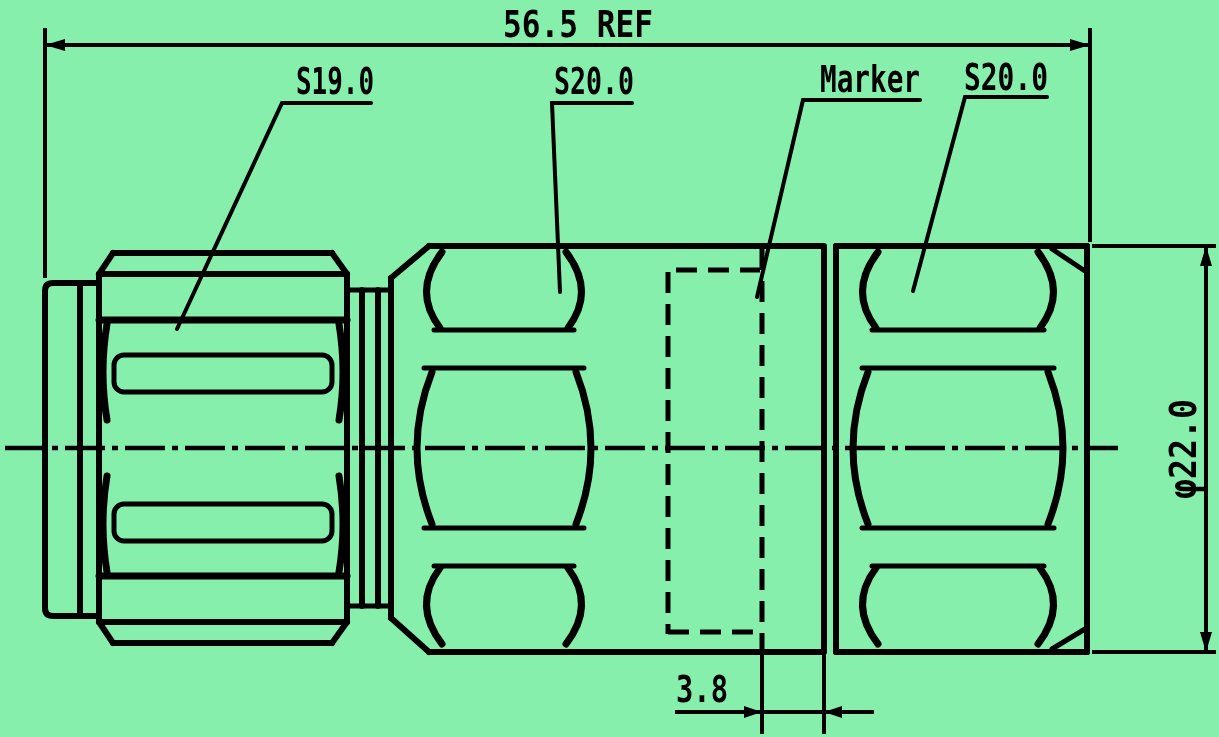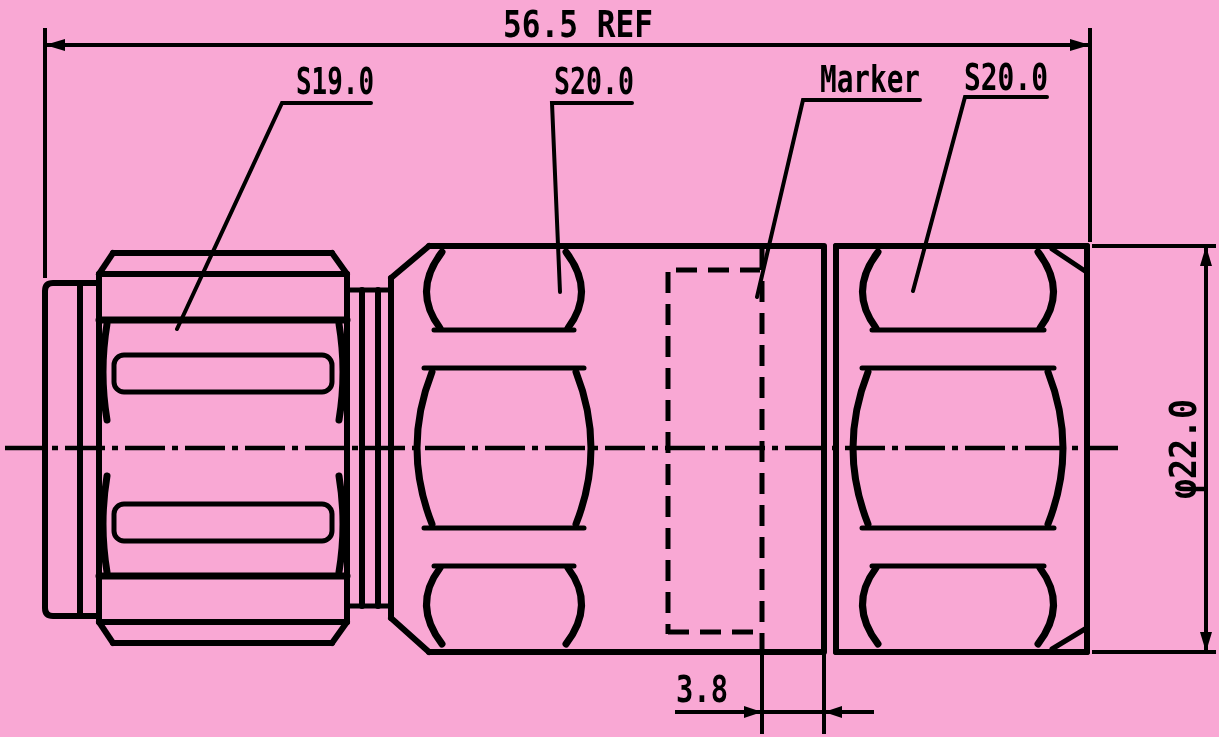--- a/index.html
+++ b/index.html
@@ -3,21 +3,21 @@
 <meta charset="utf-8">
 <style>
   html, body {
     margin: 0;
     padding: 0;
     background: #ffffff;
   }
   .drawing-stage {
     width: 1219px;
     height: 737px;
-    background: #f9a8d4;
+    background: #86efac;
     overflow: hidden;
   }
   svg {
     display: block;
   }
   .outline { stroke: #000; stroke-width: 6; fill: none; stroke-linecap: round; }
   .thickline { stroke: #000; stroke-width: 7; fill: none; stroke-linecap: round; }
   .flatline { stroke: #000; stroke-width: 5; fill: none; stroke-linecap: round; }
   .crescent { stroke: #000; stroke-width: 7; fill: none; stroke-linecap: round; }
   .hidden-line { stroke: #000; stroke-width: 5; fill: none; stroke-dasharray: 21 11; stroke-linecap: butt; }

